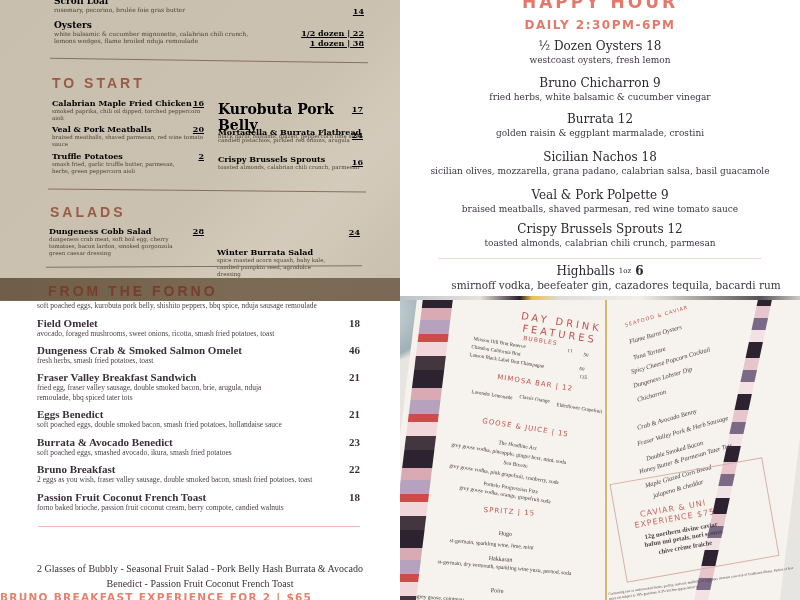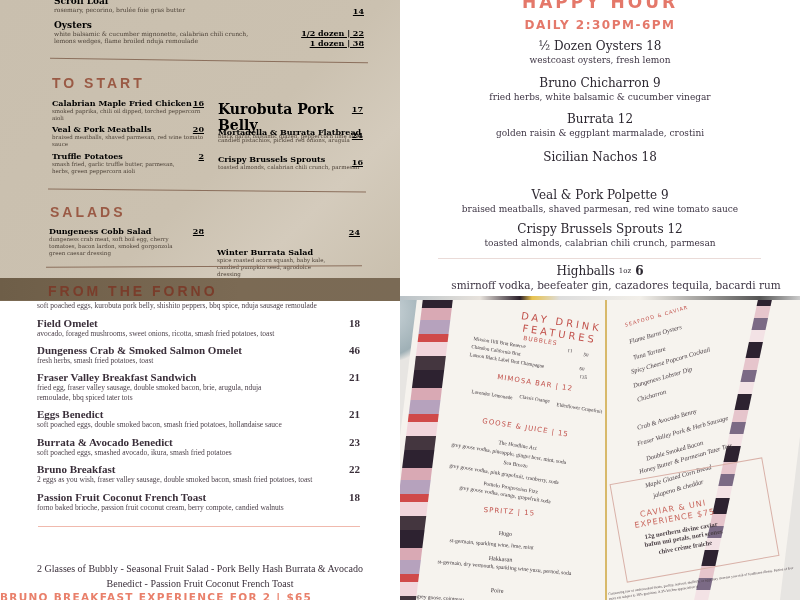--- a/index.html
+++ b/index.html
@@ -128,20 +128,21 @@
   <div class="hh-item" style="top:76px;">
     <div class="hh-name">Bruno Chicharron 9</div>
     <div class="hh-desc">fried herbs, white balsamic &amp; cucumber vinegar</div>
   </div>
   <div class="hh-item" style="top:112px;">
     <div class="hh-name">Burrata 12</div>
     <div class="hh-desc">golden raisin &amp; eggplant marmalade, crostini</div>
   </div>
   <div class="hh-item" style="top:150px;">
     <div class="hh-name">Sicilian Nachos 18</div>
+    <div class="hh-desc">sicilian olives, mozzarella, grana padano, calabrian salsa, basil guacamole</div>
   </div>
   <div class="hh-item" style="top:188px;">
     <div class="hh-name">Veal &amp; Pork Polpette 9</div>
     <div class="hh-desc">braised meatballs, shaved parmesan, red wine tomato sauce</div>
   </div>
   <div class="hh-item" style="top:222px;">
     <div class="hh-name">Crispy Brussels Sprouts 12</div>
     <div class="hh-desc">toasted almonds, calabrian chili crunch, parmesan</div>
   </div>
   <div class="hh-rule"></div>

